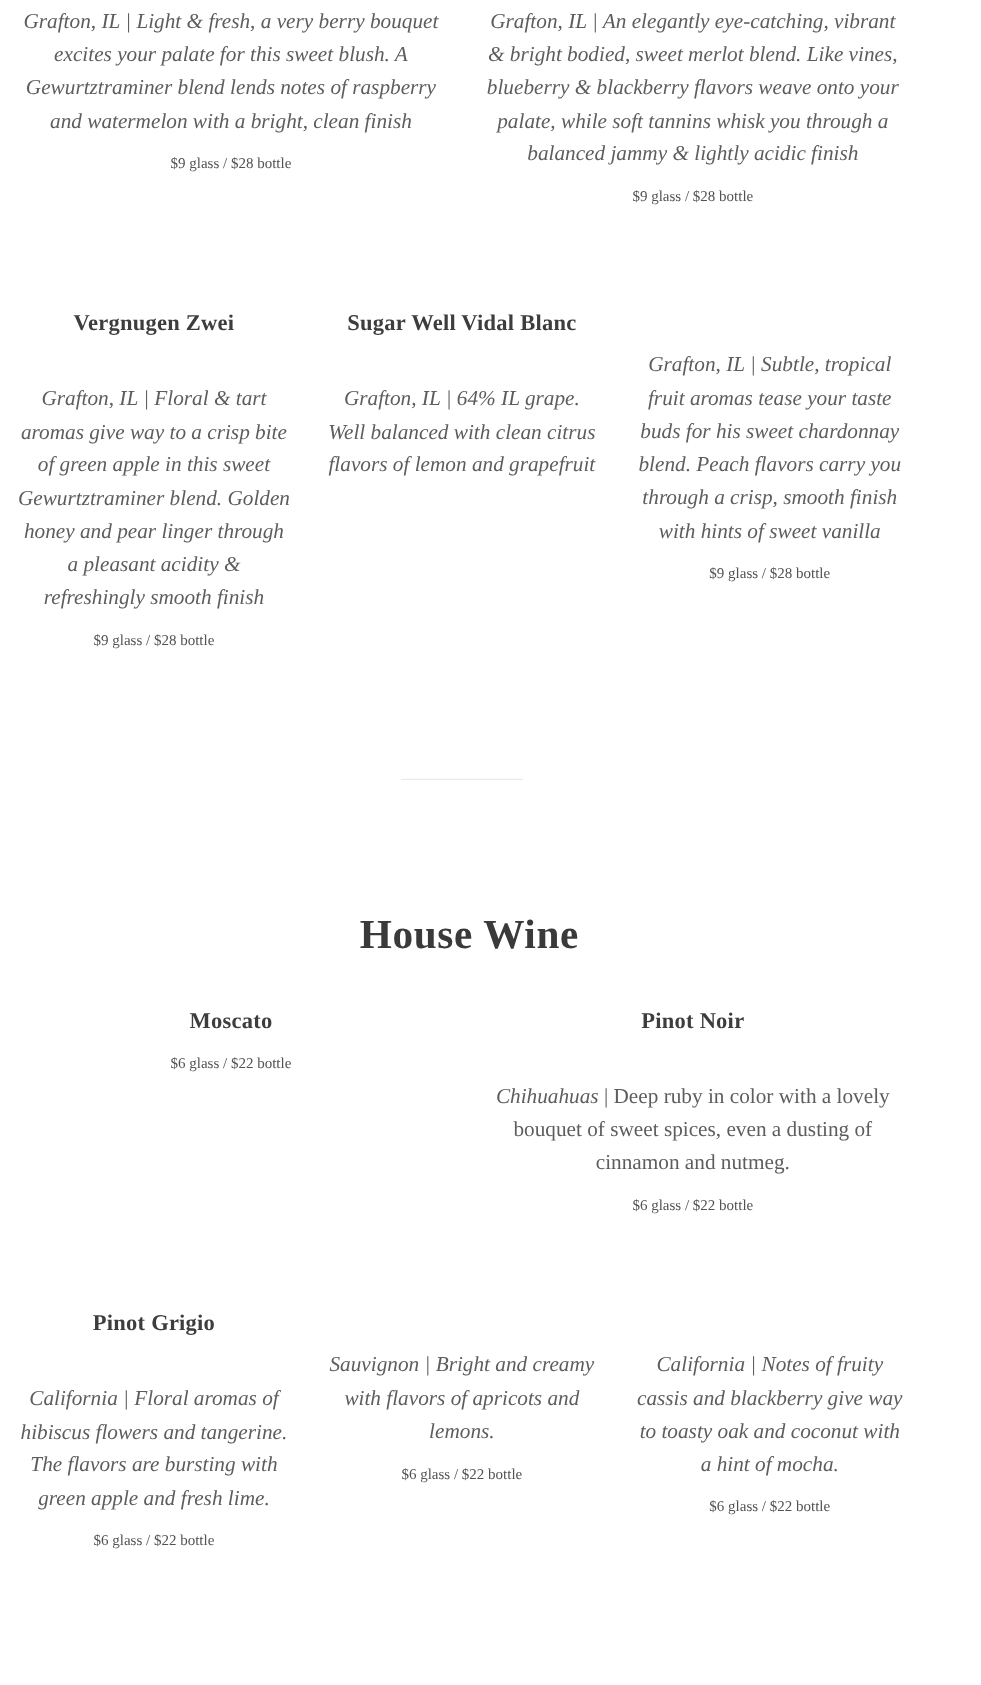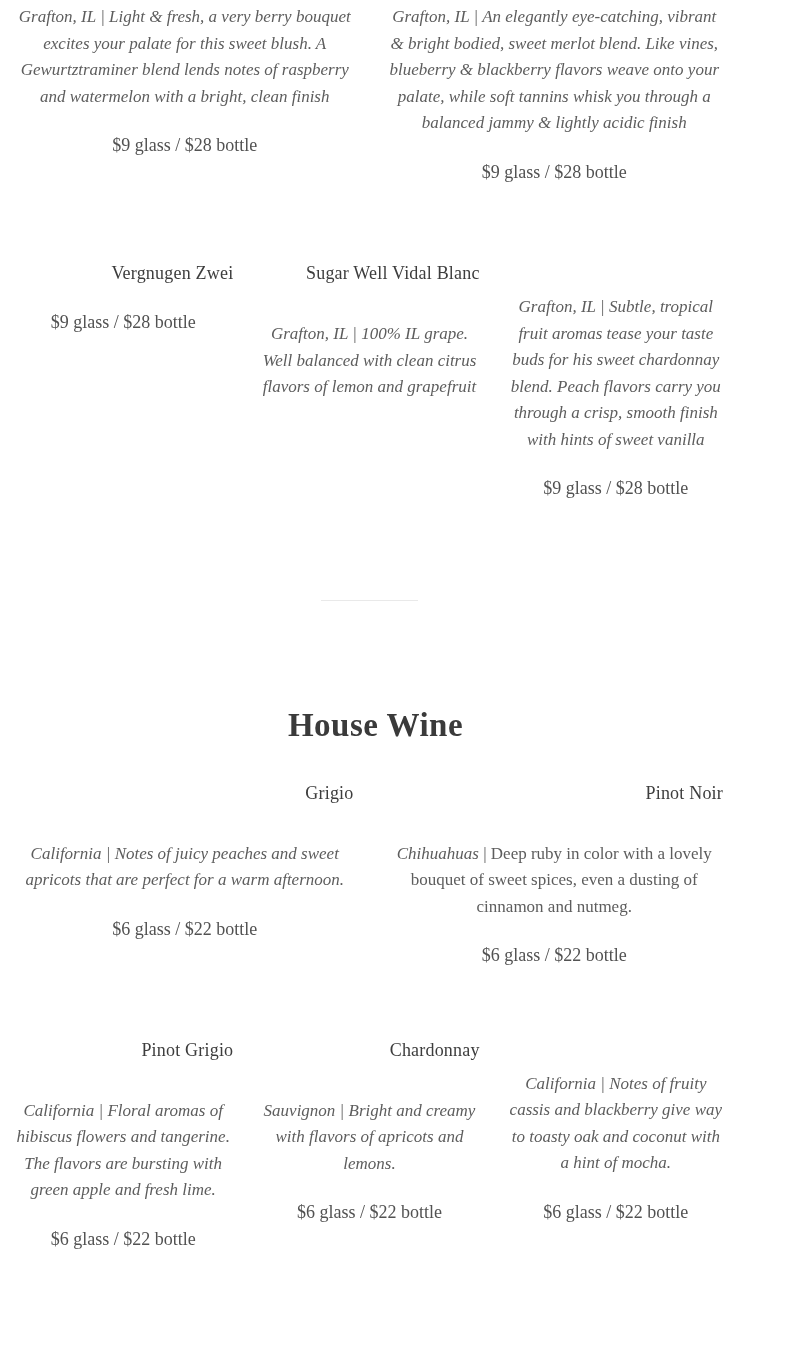--- a/index.html
+++ b/index.html
@@ -17,40 +17,39 @@
     padding-top:4px;
     overflow:hidden;
   }
   .row { display:grid; }
   .row.cols-2 { grid-template-columns:1fr 1fr; }
   .row.cols-3 { grid-template-columns:1fr 1fr 1fr; }
   .cell { padding:0 16px; text-align:center; }
   .cols-3 .cell { padding:0 13px; }
   .wine-name {
     font-size:18px;
-    font-weight:400;
+    font-weight:700;
     line-height:27px;
     color:var(--wine-name,#3d3d3d);
     letter-spacing:0.2px;
-    text-align:right;
   }
   .desc {
     font-style:italic;
     font-size:17px;
     line-height:26.5px;
     color:var(--description,#5d5d5d);
     margin-top:34px;
   }
   .desc .roman { font-style:normal; }
   .price {
     font-style:normal;
-    font-size:18px;
+    font-size:12px;
     line-height:26.5px;
     color:var(--price,#525252);
-    margin-top:22px;
+    margin-top:7px;
   }
   .top-row .desc { margin-top:0; }
   .row-grafton { margin-top:75px; }
   .divider {
     width:97px;
     height:1px;
     background:var(--divider,#e9e9e9);
     margin:98px auto 0 auto;
   }
   .section-heading {
@@ -78,57 +77,56 @@
     </div>
     <div class="cell">
       <p class="desc">Grafton, IL | An elegantly eye-catching, vibrant &amp; bright bodied, sweet merlot blend. Like vines, blueberry &amp; blackberry flavors weave onto your palate, while soft tannins whisk you through a balanced jammy &amp; lightly acidic finish</p>
       <p class="price">$9 glass / $28 bottle</p>
     </div>
   </div>
 
   <div class="row cols-3 row-grafton">
     <div class="cell">
       <h3 class="wine-name">Vergnugen Zwei</h3>
+      <p class="desc">Grafton, IL | Floral &amp; tart aromas give way to a crisp bite of green apple in this sweet Gewurtztraminer blend. Golden honey and pear linger through a pleasant acidity &amp; refreshingly smooth finish</p>
       <p class="price">$9 glass / $28 bottle</p>
     </div>
     <div class="cell">
       <h3 class="wine-name">Sugar Well Vidal Blanc</h3>
-      <p class="desc">Grafton, IL | 100% IL grape. Well balanced with clean citrus flavors of lemon and grapefruit</p>
+      <p class="desc">Grafton, IL | 64% IL grape. Well balanced with clean citrus flavors of lemon and grapefruit</p>
     </div>
     <div class="cell">
       <p class="desc">Grafton, IL | Subtle, tropical fruit aromas tease your taste buds for his sweet chardonnay blend. Peach flavors carry you through a crisp, smooth finish with hints of sweet vanilla</p>
       <p class="price">$9 glass / $28 bottle</p>
     </div>
   </div>
 
   <div class="divider"></div>
 
   <h2 class="section-heading">House Wine</h2>
 
   <div class="row cols-2 row-house-two">
     <div class="cell">
-      <h3 class="wine-name">Grigio</h3>
-      <p class="desc">California | Notes of juicy peaches and sweet apricots that are perfect for a warm afternoon.</p>
+      <h3 class="wine-name">Moscato</h3>
       <p class="price">$6 glass / $22 bottle</p>
     </div>
     <div class="cell">
       <h3 class="wine-name">Pinot Noir</h3>
       <p class="desc"><span>Chihuahuas</span><span class="roman"> | Deep ruby in color with a lovely bouquet of sweet spices, even a dusting of cinnamon and nutmeg.</span></p>
       <p class="price">$6 glass / $22 bottle</p>
     </div>
   </div>
 
   <div class="row cols-3 row-house-three">
     <div class="cell">
       <h3 class="wine-name">Pinot Grigio</h3>
       <p class="desc">California | Floral aromas of hibiscus flowers and tangerine. The flavors are bursting with green apple and fresh lime.</p>
       <p class="price">$6 glass / $22 bottle</p>
     </div>
     <div class="cell">
-      <h3 class="wine-name">Chardonnay</h3>
       <p class="desc">Sauvignon | Bright and creamy with flavors of apricots and lemons.</p>
       <p class="price">$6 glass / $22 bottle</p>
     </div>
     <div class="cell">
       <p class="desc">California | Notes of fruity cassis and blackberry give way to toasty oak and coconut with a hint of mocha.</p>
       <p class="price">$6 glass / $22 bottle</p>
     </div>
   </div>
 
 </div>

